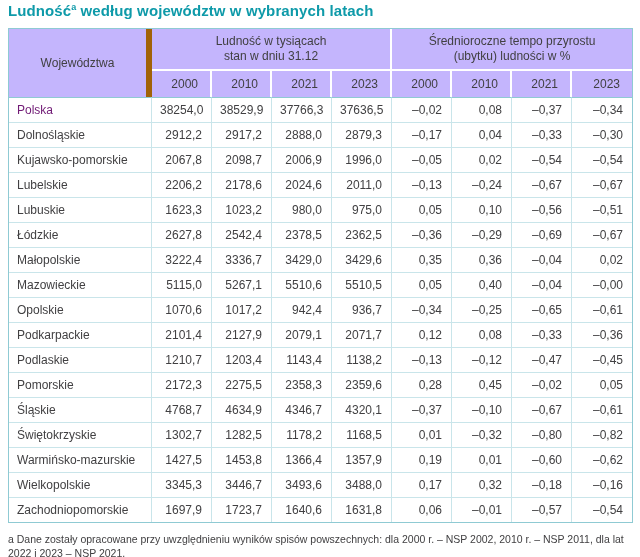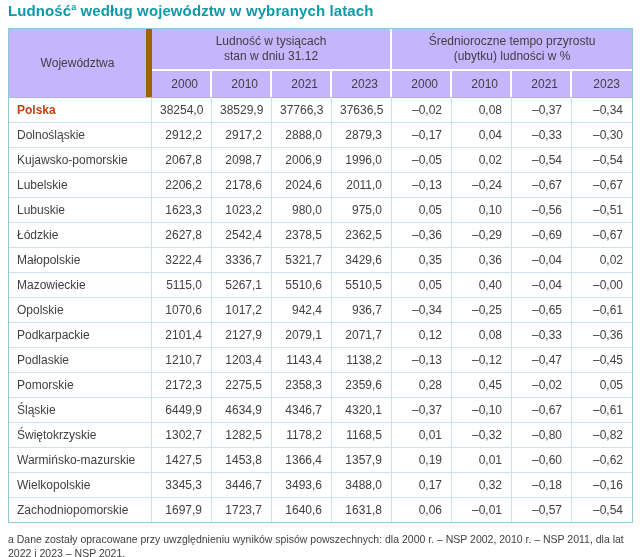--- a/index.html
+++ b/index.html
@@ -58,21 +58,21 @@
     padding: 5px 9px 5px 8px;
     border-bottom: 1px solid #c9e5ea;
     border-right: 1px solid #c9e5ea;
     background: #ffffff;
     white-space: nowrap;
   }
   tbody td:last-child { border-right: none; }
   tbody tr:last-child td { border-bottom: none; }
   tbody tr:first-child td { border-top: 1px solid #8fcad3; }
   td.name { text-align: left; }
-  td.name.bold { font-weight: bold; color: #c2410c; }
+  td.name.bold { font-weight: normal; color: #701a75; }
   td.num { text-align: right; }
   .footnote {
     margin-top: 9px;
     font-size: 10.5px;
     line-height: 1.35;
     color: #414042;
     width: 624px;
   }
 </style>
 </head>
@@ -175,21 +175,21 @@
           <td class="num">2362,5</td>
           <td class="num">–0,36</td>
           <td class="num">–0,29</td>
           <td class="num">–0,69</td>
           <td class="num">–0,67</td>
         </tr>
         <tr>
           <td class="name">Małopolskie</td>
           <td class="num">3222,4</td>
           <td class="num">3336,7</td>
-          <td class="num">5321,7</td>
+          <td class="num">3429,0</td>
           <td class="num">3429,6</td>
           <td class="num">0,35</td>
           <td class="num">0,36</td>
           <td class="num">–0,04</td>
           <td class="num">0,02</td>
         </tr>
         <tr>
           <td class="name">Mazowieckie</td>
           <td class="num">5115,0</td>
           <td class="num">5267,1</td>
@@ -239,21 +239,21 @@
           <td class="num">2275,5</td>
           <td class="num">2358,3</td>
           <td class="num">2359,6</td>
           <td class="num">0,28</td>
           <td class="num">0,45</td>
           <td class="num">–0,02</td>
           <td class="num">0,05</td>
         </tr>
         <tr>
           <td class="name">Śląskie</td>
-          <td class="num">6449,9</td>
+          <td class="num">4768,7</td>
           <td class="num">4634,9</td>
           <td class="num">4346,7</td>
           <td class="num">4320,1</td>
           <td class="num">–0,37</td>
           <td class="num">–0,10</td>
           <td class="num">–0,67</td>
           <td class="num">–0,61</td>
         </tr>
         <tr>
           <td class="name">Świętokrzyskie</td>

